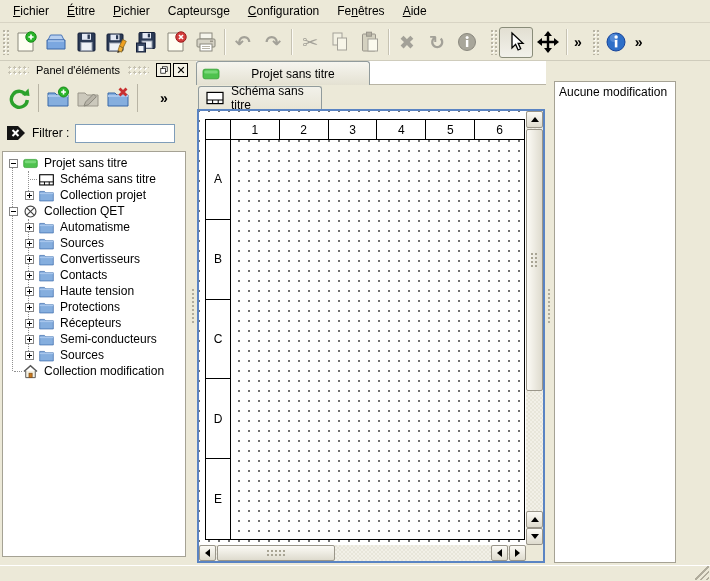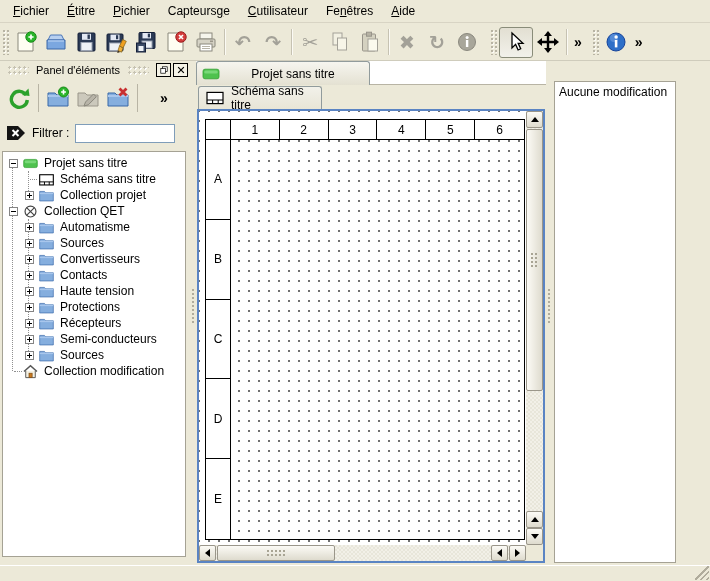--- a/index.html
+++ b/index.html
@@ -106,21 +106,21 @@
   #size-grip { position:absolute; right:1px; bottom:1px; width:14px; height:14px; background:linear-gradient(135deg,transparent 0 46%,#b0ac9c 46% 54%,transparent 54%),linear-gradient(135deg,transparent 0 66%,#b0ac9c 66% 74%,transparent 74%),linear-gradient(135deg,transparent 0 86%,#b0ac9c 86% 94%,transparent 94%); }
 </style>
 </head>
 <body>
 
 <div id="menubar">
   <span class="menu-item"><span></span><u>F</u><span>ichier</span></span>
   <span class="menu-item"><span></span><u>É</u><span>titre</span></span>
   <span class="menu-item"><span></span><u>P</u><span>ichier</span></span>
   <span class="menu-item"><span>Capteurs</span><u>g</u><span>e</span></span>
-  <span class="menu-item"><span></span><u>C</u><span>utilisateur</span></span>
+  <span class="menu-item"><span></span><u>C</u><span>onfiguration</span></span>
   <span class="menu-item"><span>Fe</span><u>n</u><span>êtres</span></span>
   <span class="menu-item"><span></span><u>A</u><span>ide</span></span>
 </div>
 
 <div id="toolbar">
   <div class="tb-handle"></div>
 
   <div class="tb-btn">
       <svg viewBox="0 0 24 24">
         <path d="M4 3h10l5 5v13H4z" fill="#fffef2" stroke="#8a887c"></path>

